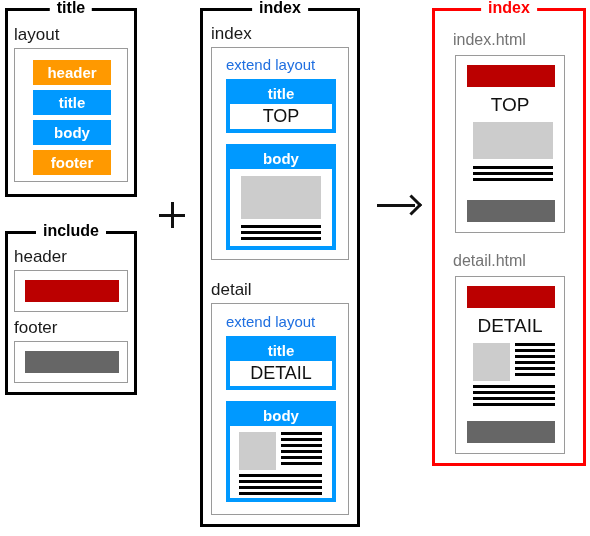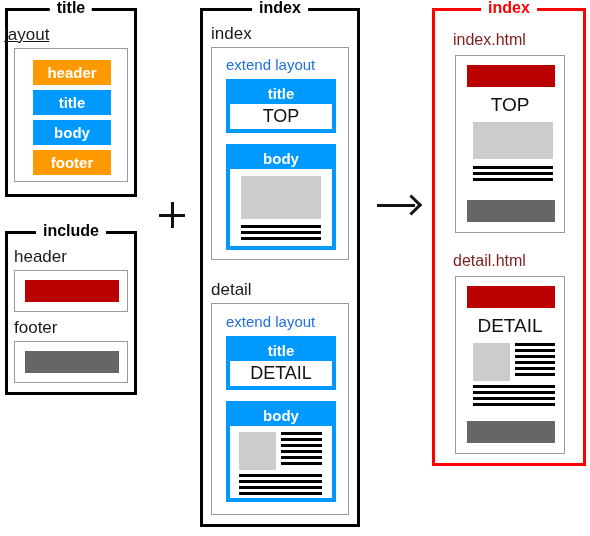--- a/index.html
+++ b/index.html
@@ -38,21 +38,21 @@
 
   
   .caption{
     position:absolute;
     font-size:17px;
     color:#1a1a1a;
     line-height:17px;
     white-space:nowrap;
   }
   .caption.blue{color:#1f6fe0;font-size:15px;}
-  .caption.red{color:#7f1d1d;font-size:16px;}
+  .caption.red{color:#737373;font-size:16px;}
 
   
   .panel{
     position:absolute;
     border:1px solid #9a9a9a;
     background:#ffffff;
     box-sizing:border-box;
   }
 
   
@@ -126,21 +126,21 @@
   }
 </style>
 </head>
 <body>
 
 <div class="canvas">
 
   <div class="group" style="left:5px;top:8px;width:132px;height:189px;">
     <div class="group-title">title</div>
   </div>
-  <div class="caption" style="left:4px;top:26px;text-decoration:underline;">layout</div>
+  <div class="caption" style="left:14px;top:26px;">layout</div>
 
   <div class="panel" style="left:14px;top:48px;width:114px;height:134px;">
     <div class="block orange" style="left:18px;top:11px;width:78px;height:25px;">header</div>
     <div class="block blue" style="left:18px;top:41px;width:78px;height:25px;">title</div>
     <div class="block blue" style="left:18px;top:71px;width:78px;height:25px;">body</div>
     <div class="block orange" style="left:18px;top:101px;width:78px;height:25px;">footer</div>
   </div>
 
   <div class="group" style="left:5px;top:231px;width:132px;height:164px;">
     <div class="group-title">include</div>

